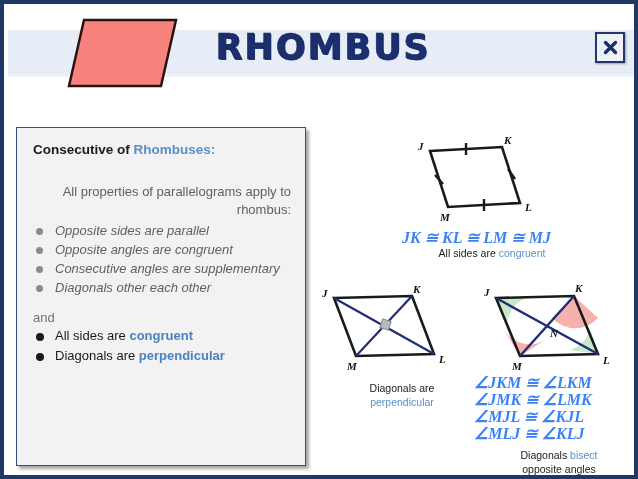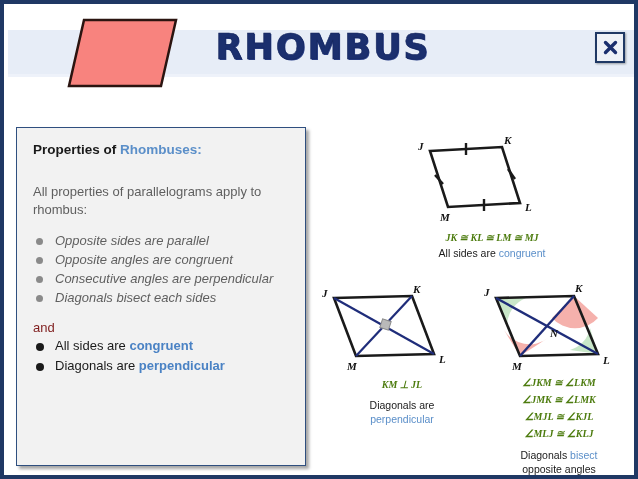--- a/index.html
+++ b/index.html
@@ -64,51 +64,50 @@
     border:1px solid #2f4f7f;
     box-shadow:3px 3px 3px rgba(0,0,0,.35);
     padding:14px 14px 0 16px;
   }
   .props-title{
     font-size:13.5px;font-weight:bold;color:#1a1a1a;
     margin:0 0 26px 0;
   }
   .props-title .accent{color:#5b8fc9;margin-top:18px;}
   .props-lead{
-    font-size:13px;color:#5f5f5f;line-height:18px;margin:0 0 12px 0;
+    font-size:13px;color:#5f5f5f;line-height:18px;margin:0 0 2px 0;text-align:right;
   }
   .plist{list-style:none;margin:0;padding:0;font-style:italic;}
   .plist li{
     font-size:13px;line-height:19px;color:#5f5f5f;
     padding-left:22px;position:relative;
   }
   .plist li::before{
     content:"";position:absolute;left:3px;top:7px;
     width:7px;height:7px;border-radius:50%;background:#8a8a8a;
   }
-  .and-word{font-size:13px;color:#7f1d1d;margin:13px 0 1px 0;}
+  .and-word{font-size:13px;color:#737373;margin:13px 0 1px 0;}
   .plist2{list-style:none;margin:0;padding:0;}
   .plist2 li{
     font-size:13px;line-height:20px;color:#1a1a1a;
     padding-left:22px;position:relative;
   }
   .plist2 li::before{
     content:"";position:absolute;left:3px;top:7px;
     width:8px;height:8px;border-radius:50%;background:#1a1a1a;
   }
   .plist2 .accent{color:#4a82c4;font-weight:bold;}
 
   
   .fig{position:absolute;}
   .fig svg{display:block;}
   .fig-formula{
-    text-align:center;
     font-family:"Liberation Serif", serif;
     font-weight:bold;font-style:italic;
-    font-size:10px;color:#4d7c0f;
+    font-size:16px;color:#3b82f6;
     line-height:17px;
     white-space:nowrap;
   }
   .fig-caption{
     text-align:center;
     font-size:10.5px;color:#1a1a1a;
     line-height:14px;
   }
   .fig-caption .accent{color:#5b8fc9;}
 
@@ -133,28 +132,28 @@
   <div class="title">RHOMBUS</div>
 
   <div class="close-btn">
     <svg width="15" height="15" viewBox="0 0 15 15">
       <path d="M2.5 2.5 L12.5 12.5 M12.5 2.5 L2.5 12.5" stroke="#1b2f6e" stroke-width="3.4" stroke-linecap="round"></path>
     </svg>
   </div>
 
   <div class="props">
     <div class="props-title">
-      <span>Properties of </span><span class="accent">Rhombuses:</span>
+      <span>Consecutive of </span><span class="accent">Rhombuses:</span>
     </div>
     <p class="props-lead">All properties of parallelograms apply to rhombus:</p>
     <ul class="plist">
       <li>Opposite sides are parallel</li>
       <li>Opposite angles are congruent</li>
-      <li>Consecutive angles are perpendicular</li>
-      <li>Diagonals bisect each sides</li>
+      <li>Consecutive angles are supplementary</li>
+      <li>Diagonals other each other</li>
     </ul>
     <div class="and-word">and</div>
     <ul class="plist2">
       <li><span>All sides are </span><span class="accent">congruent</span><span></span></li>
       <li><span>Diagonals are </span><span class="accent">perpendicular</span><span></span></li>
     </ul>
   </div>
 
   <div class="fig" id="fig-sides">
     <svg width="180" height="92" viewBox="0 0 180 92">
@@ -179,21 +178,20 @@
     <svg width="180" height="92" viewBox="0 0 180 92">
       <polygon points="22,14 100,12 122,70 44,72" fill="none" stroke="#1a1a1a" stroke-width="2.6"></polygon>
       <line x1="22" y1="14" x2="122" y2="70" stroke="#1f2d7a" stroke-width="2.2"></line>
       <line x1="100" y1="12" x2="44" y2="72" stroke="#1f2d7a" stroke-width="2.2"></line>
       <rect x="69" y="36" width="9" height="9" fill="#b9b9b9" stroke="#8a8a8a" stroke-width="1" transform="rotate(18 73.5 40.5)"></rect>
       <text x="10" y="13" font-family="Liberation Serif, serif" font-size="11" font-weight="bold" font-style="italic" fill="#111">J</text>
       <text x="101" y="9" font-family="Liberation Serif, serif" font-size="11" font-weight="bold" font-style="italic" fill="#111">K</text>
       <text x="35" y="86" font-family="Liberation Serif, serif" font-size="11" font-weight="bold" font-style="italic" fill="#111">M</text>
       <text x="127" y="79" font-family="Liberation Serif, serif" font-size="11" font-weight="bold" font-style="italic" fill="#111">L</text>
     </svg>
-    <div class="fig-formula">KM ⊥ JL</div>
     <div class="fig-caption" style="margin-top:5px">
       <span>Diagonals are</span><br>
       <span class="accent">perpendicular</span>
     </div>
   </div>
 
   <div class="fig" id="fig-bisect">
     <svg width="170" height="92" viewBox="0 0 170 92">
 
       <path d="M22,16 L52,16 A30,30 0 0 0 33,44 Z" fill="#bfe3bf" opacity="0.85"></path>

